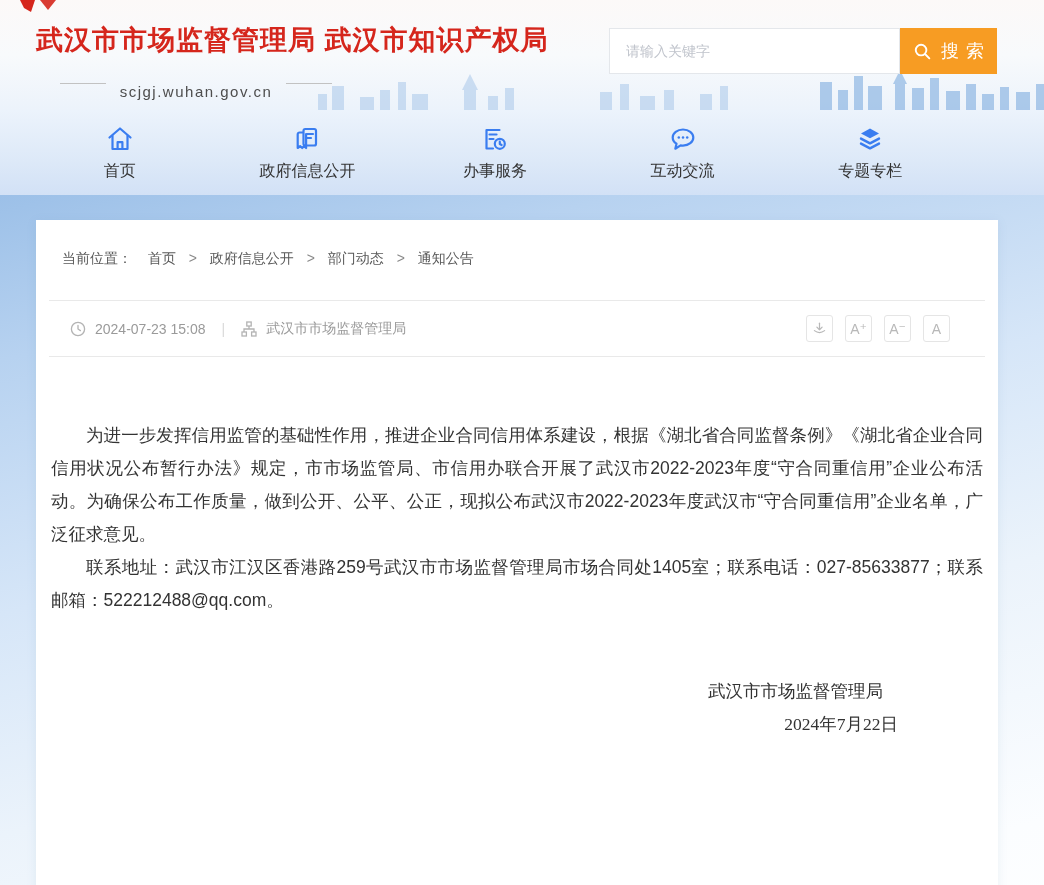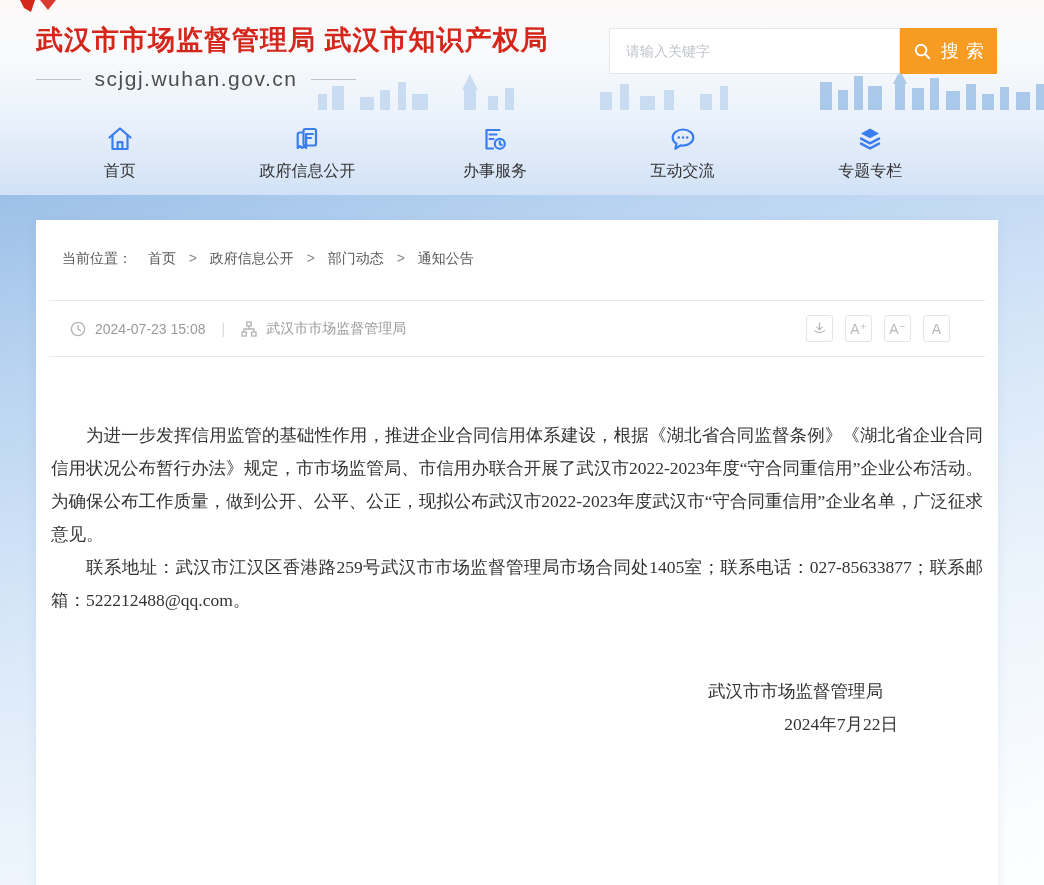--- a/index.html
+++ b/index.html
@@ -20,21 +20,21 @@
   }
   .skyline{position:absolute;left:0;bottom:0;width:1044px;height:46px;}
   .corner-flag{position:absolute;left:16px;top:0;}
   .brand{position:absolute;left:36px;top:22px;}
   .site-title{
     margin:0;font-size:27px;font-weight:bold;color:var(--brand-red);
     letter-spacing:1px;white-space:nowrap;
   }
   .site-url-row{display:flex;align-items:center;justify-content:center;gap:14px;margin-top:9px;width:320px;}
   .rule{display:inline-block;width:46px;height:1px;background:#c2c2c2;}
-  .url-text{font-size:21px;color:#4d4d4d;letter-spacing:1.5px;}
+  .url-text{font-size:15px;color:#4d4d4d;letter-spacing:1.5px;margin-top:16px;}
   .search{position:absolute;right:47px;top:28px;display:flex;height:32px;}
   .search-input{
     width:291px;height:46px;border:1px solid #e4e7eb;background:#fff;
     padding:0 16px;font-size:14px;color:#333;outline:none;
   }
   .search-input::placeholder{color:#c0c4cc;}
   .search-btn{
     width:97px;height:46px;border:none;background:var(--accent-orange);color:#fff;
     display:flex;align-items:center;justify-content:center;gap:9px;cursor:pointer;
     font-size:18px;font-family:Liberation Serif, serif;
@@ -80,21 +80,21 @@
   .meta-pipe{color:#d9d9d9;margin:0 7px;}
   .meta-tools{display:flex;align-items:center;}
   .tool-btn{
     width:27px;height:27px;margin-left:12px;border:1px solid #e5e5e5;border-radius:3px;
     background:#fff;color:#b8b8b8;font-size:14px;line-height:1;cursor:pointer;
     display:flex;align-items:center;justify-content:center;font-family:inherit;padding:0;
   }
   
   .article-body{
     margin-top:62px;padding:0 15px;
-    font-family:Liberation Serif, serif;
+    font-family:Liberation Sans, sans-serif;
     font-size:17.5px;color:var(--text-dark);line-height:33px;text-align:justify;
   }
   .article-body p{margin:0;text-indent:2em;}
   .signoff{
     margin-top:58px;text-align:right;
     font-family:"Liberation Serif","DejaVu Serif",serif;
     font-size:17.5px;color:var(--text-dark);line-height:33px;
   }
   .signoff .agency{margin:0 115px 0 0;}
   .signoff .sign-date{margin:0 100px 0 0;}

